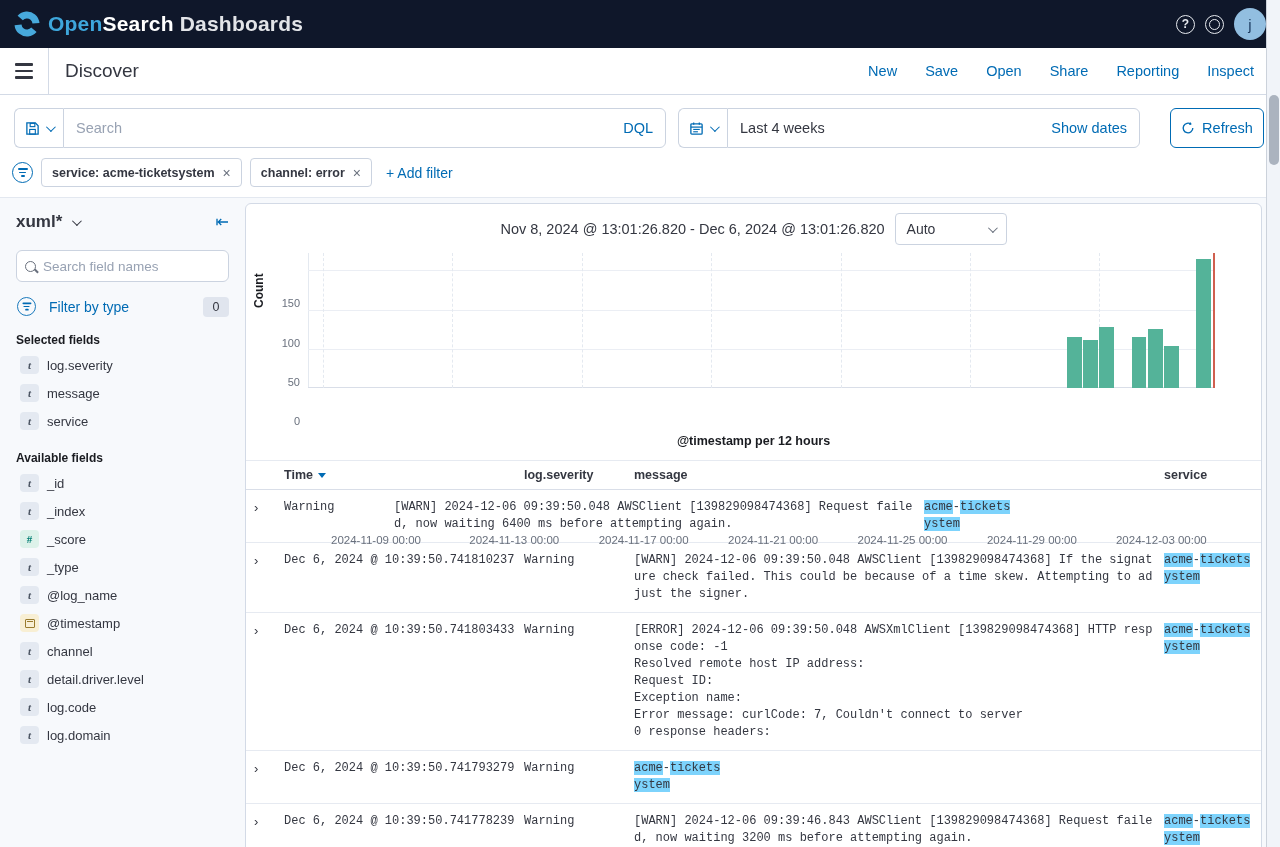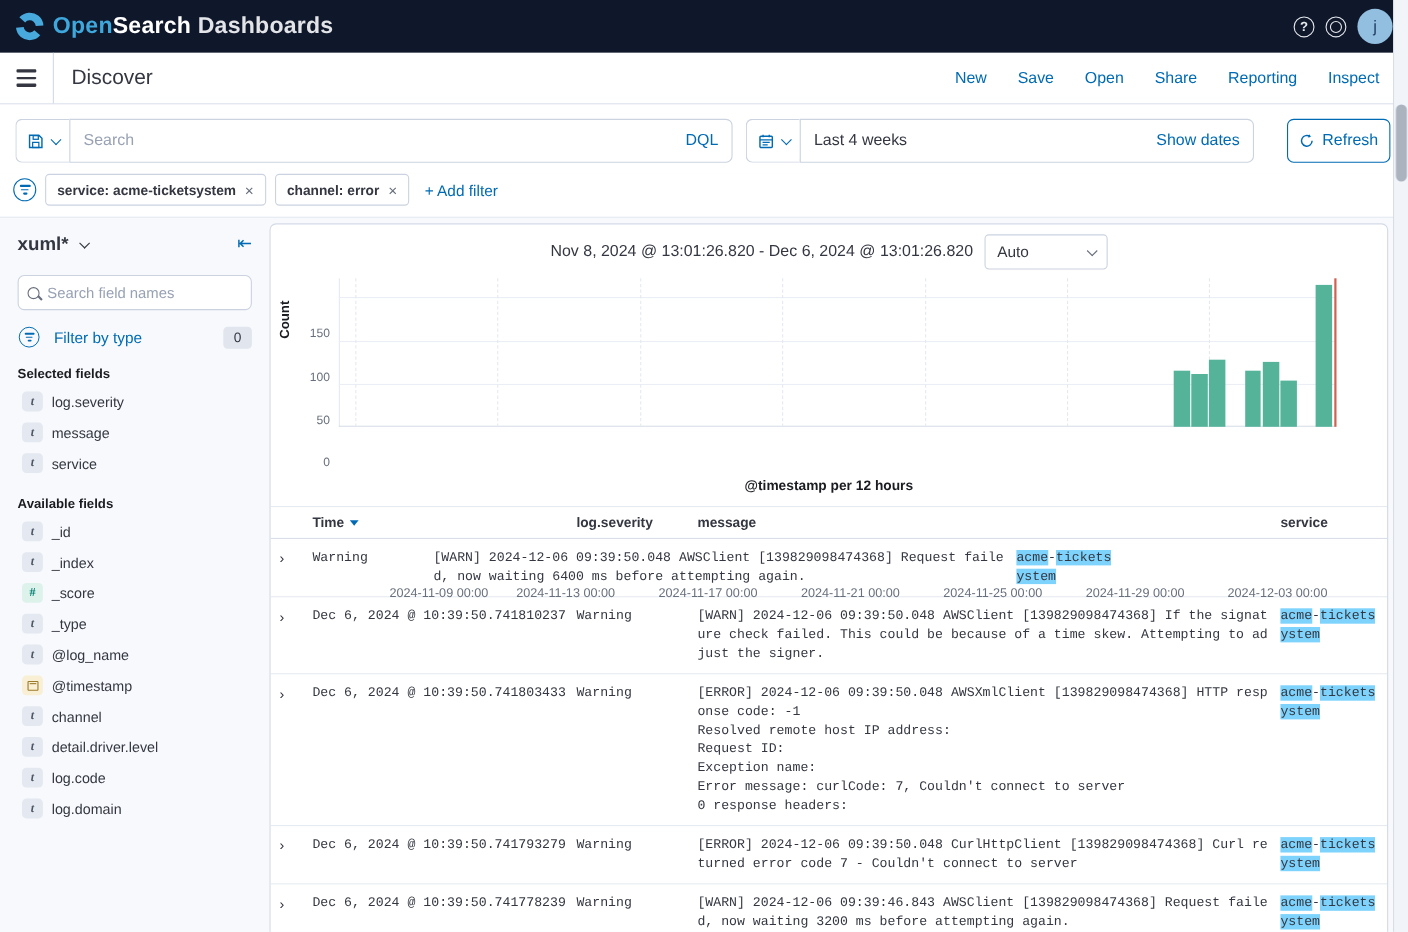--- a/index.html
+++ b/index.html
@@ -367,21 +367,21 @@
           <div class="nowline" style="left: 904.62px; background: rgb(208, 96, 79);"></div>
         </div>
       <div id="yticks">
           <div class="ytick" style="left: 14px; top: 129px;">0</div>
           <div class="ytick" style="left: 14px; top: 89.7558px;">50</div>
           <div class="ytick" style="left: 14px; top: 50.5116px;">100</div>
           <div class="ytick" style="left: 14px; top: 11.2674px;">150</div>
         </div>
     </div>
     <div class="xlabels" id="xlabels" style="position:relative;margin:4px 47px 0 62px;height:16px;">
-        <div class="xlab" style="left: 29px;">2024-11-09 00:00</div>
+        <div class="xlab" style="left: 6px;">2024-11-09 00:00</div>
         <div class="xlab" style="left: 144.227px;">2024-11-13 00:00</div>
         <div class="xlab" style="left: 273.655px;">2024-11-17 00:00</div>
         <div class="xlab" style="left: 403.084px;">2024-11-21 00:00</div>
         <div class="xlab" style="left: 532.512px;">2024-11-25 00:00</div>
         <div class="xlab" style="left: 661.941px;">2024-11-29 00:00</div>
         <div class="xlab" style="left: 791.37px;">2024-12-03 00:00</div>
       </div>
     <div class="axis-caption">@timestamp per 12 hours</div>
 
     <div class="dtable">
@@ -415,21 +415,20 @@
 Request ID: 
 Exception name: 
 Error message: curlCode: 7, Couldn't connect to server
 0 response headers:</span>
             <span class="c-svc"><mark>acme</mark>-<mark>ticketsystem</mark></span>
           </div>
           <div class="t-row">
             <span class="c-exp">›</span>
             <span class="c-time">Dec 6, 2024 @ 10:39:50.741793279</span>
             <span class="c-sev">Warning</span>
-            <span class="c-msg">[ERROR] 2024-12-06 09:39:50.048 CurlHttpClient [139829098474368] Curl returned error code 7 - Couldn't connect to server</span>
             <span class="c-svc"><mark>acme</mark>-<mark>ticketsystem</mark></span>
           </div>
           <div class="t-row">
             <span class="c-exp">›</span>
             <span class="c-time">Dec 6, 2024 @ 10:39:50.741778239</span>
             <span class="c-sev">Warning</span>
             <span class="c-msg">[WARN] 2024-12-06 09:39:46.843 AWSClient [139829098474368] Request failed, now waiting 3200 ms before attempting again.</span>
             <span class="c-svc"><mark>acme</mark>-<mark>ticketsystem</mark></span>
           </div>
         </div>

